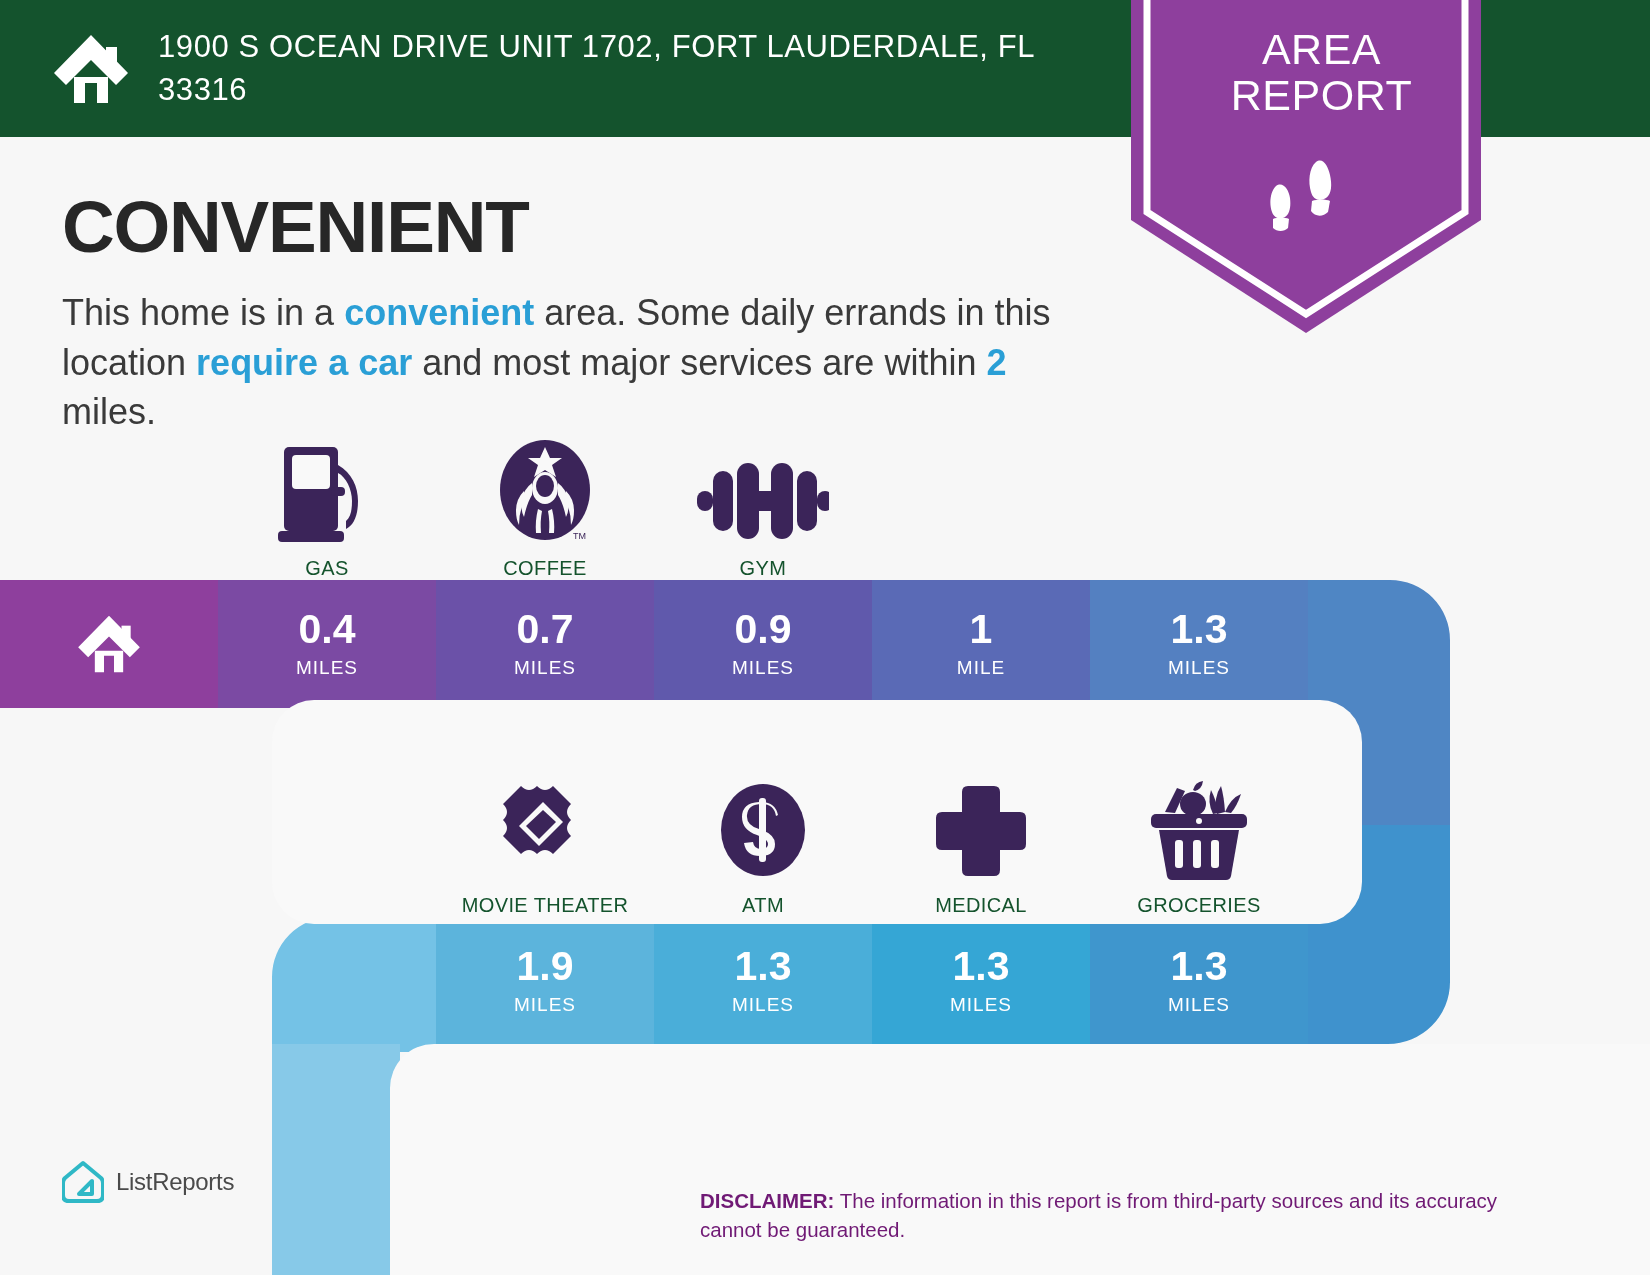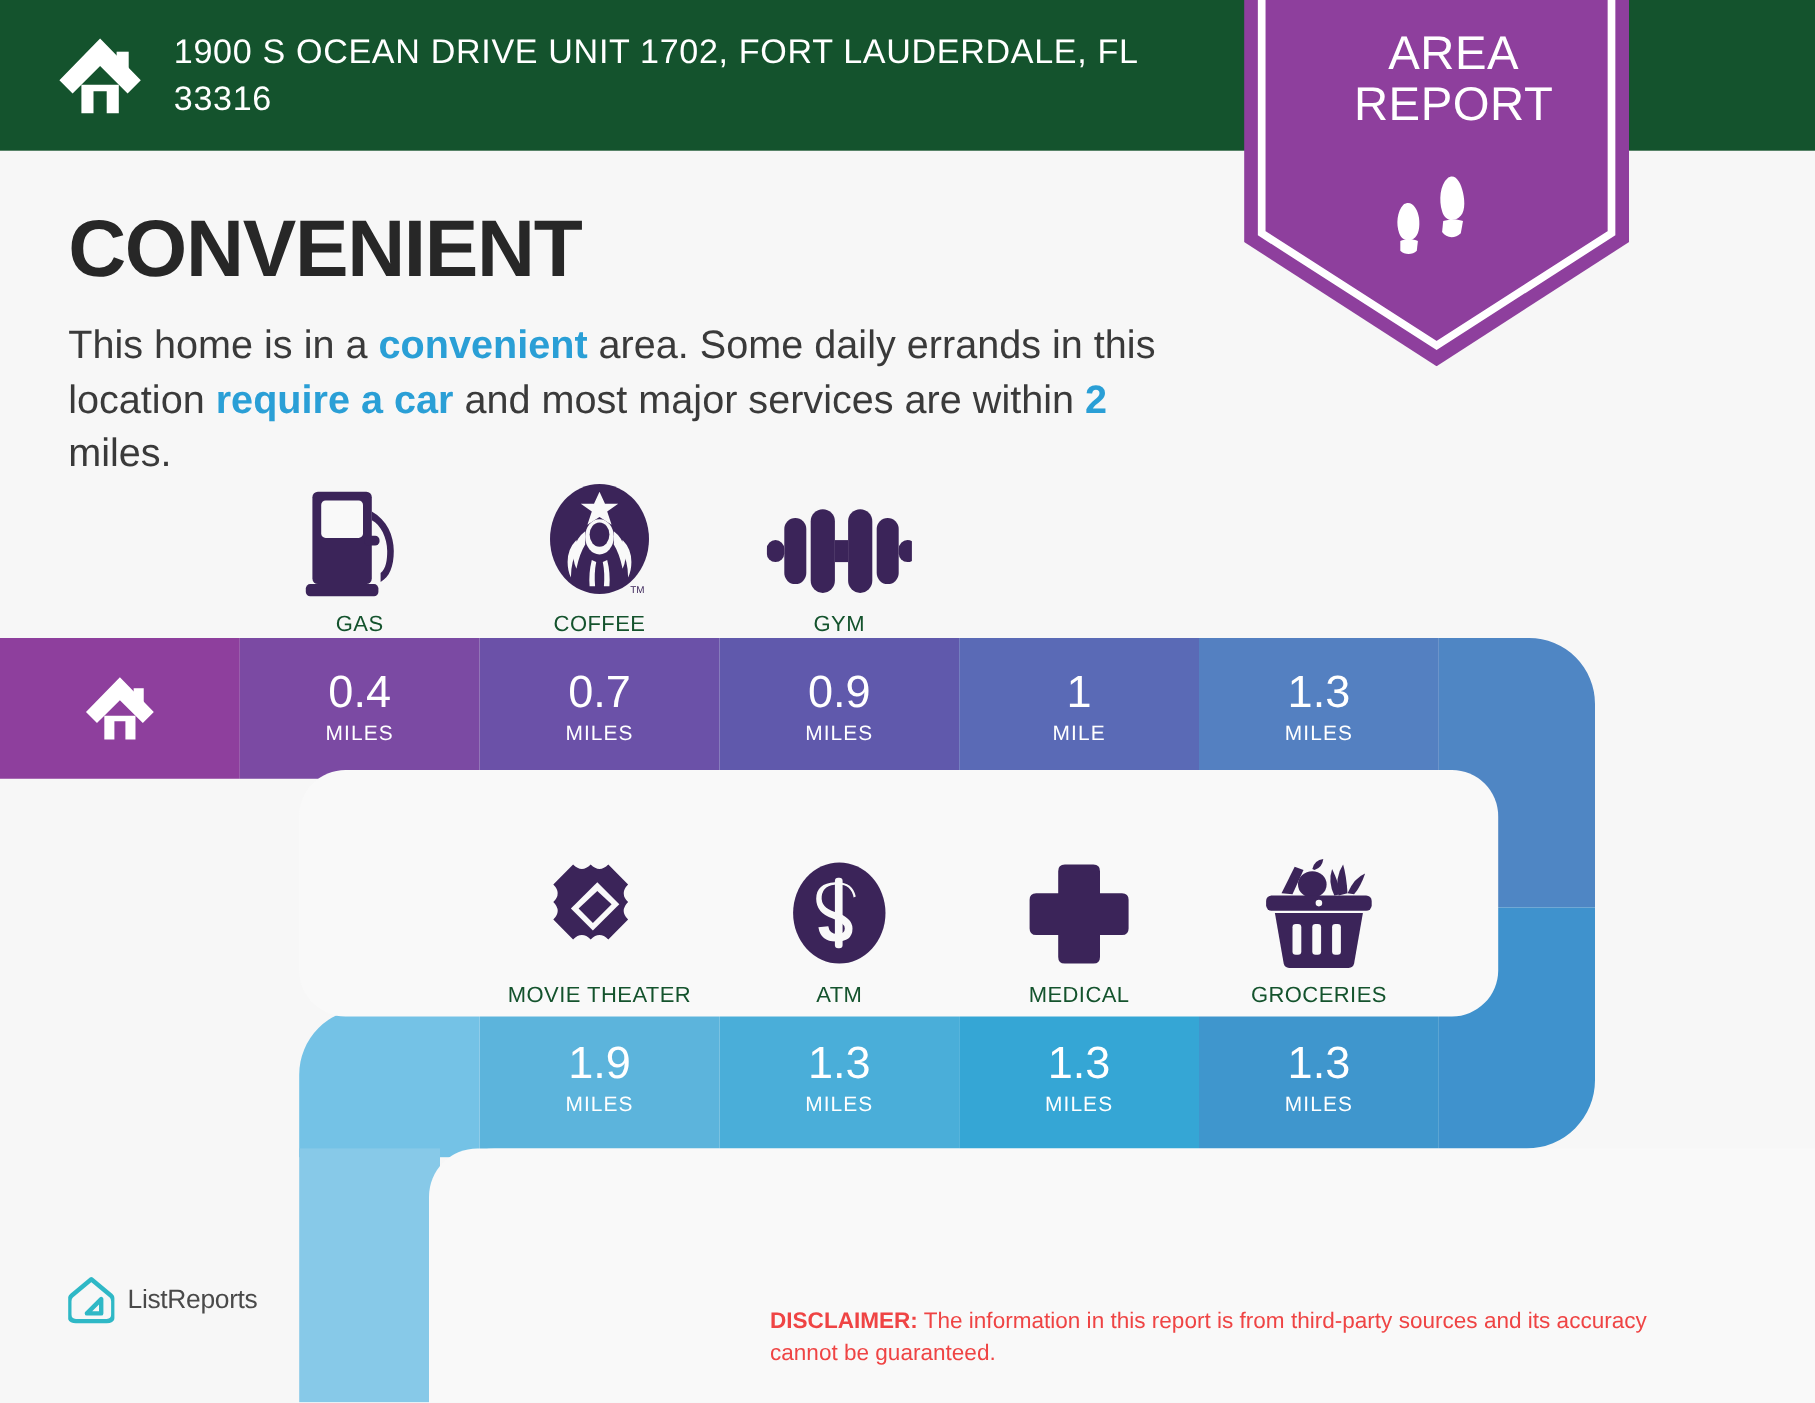--- a/index.html
+++ b/index.html
@@ -105,21 +105,21 @@
   .valrow { position: absolute; display: flex; z-index: 3; }
   .valrow.r1 { left: 0px; top: 580px; height: 128px; }
   .valrow.r2 { left: 272px; top: 917px; height: 128px; }
 
   .valcell {
     width: 218px; height: 128px;
     display: flex; flex-direction: column;
     align-items: center; justify-content: center;
     color: #ffffff;
   }
-  .valnum { font-size: 41px; line-height: 1; font-weight: 400; }
+  .valnum { font-size: 41px; line-height: 1; font-weight: 700; }
   .valunit { font-size: 19px; margin-top: 7px; letter-spacing: 1px; }
   .homecell {
     width: 218px; height: 128px;
     display: flex; align-items: center; justify-content: center;
   }
   .homecell svg { width: 66px; height: 60px; }
 
   
   .notch {
     position: absolute;
@@ -146,21 +146,21 @@
   .footer-logo-text {
     margin-left: 12px;
     font-size: 24px;
     color: #4a4a4a;
     letter-spacing: -0.3px;
   }
   .disclaimer {
     position: absolute; left: 700px; top: 1186px;
     width: 810px;
     font-size: 20.5px;
-    color: #ef4444;
+    color: #701a75;
     line-height: 1.42;
     z-index: 6;
   }
   .disclaimer b { font-weight: bold; }
 </style>
 </head>
 <body>
 
 <svg class="track" viewBox="0 0 1650 1275">
   <defs>

